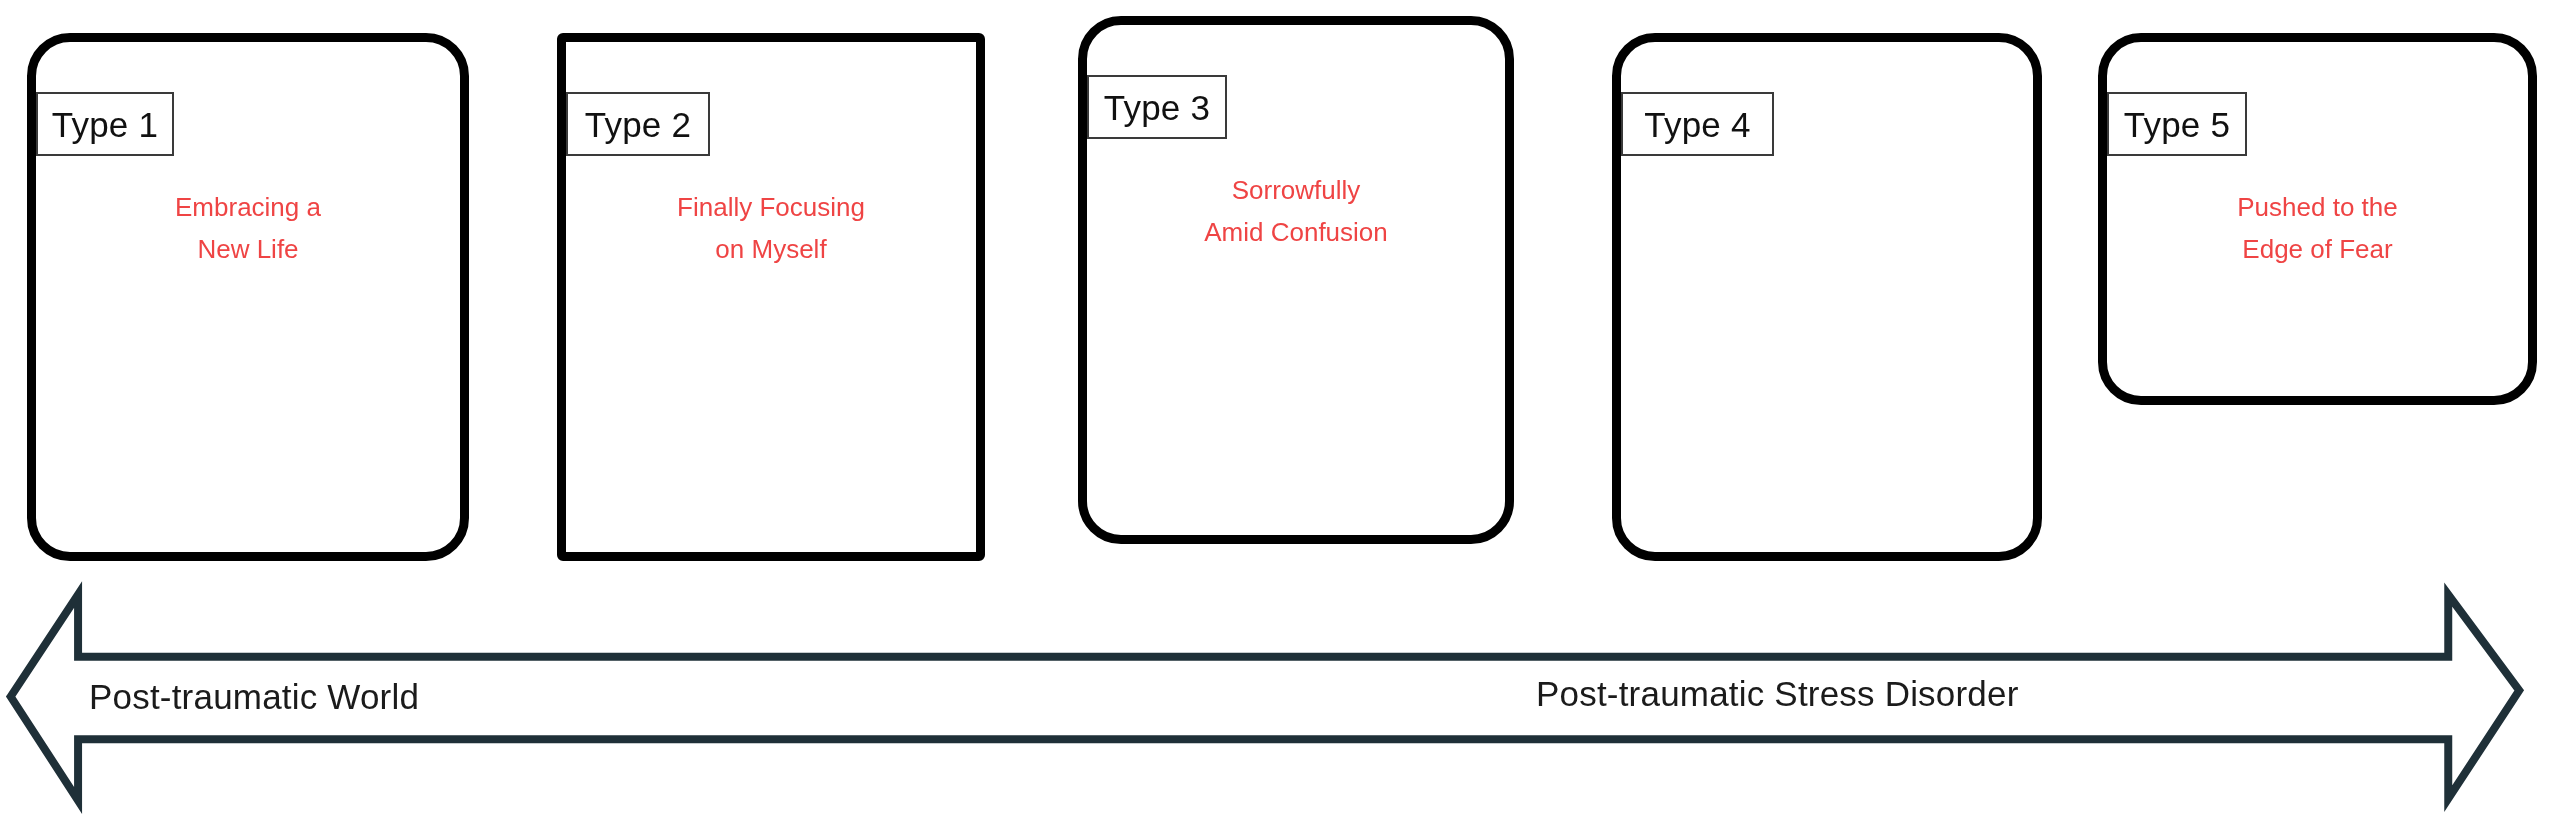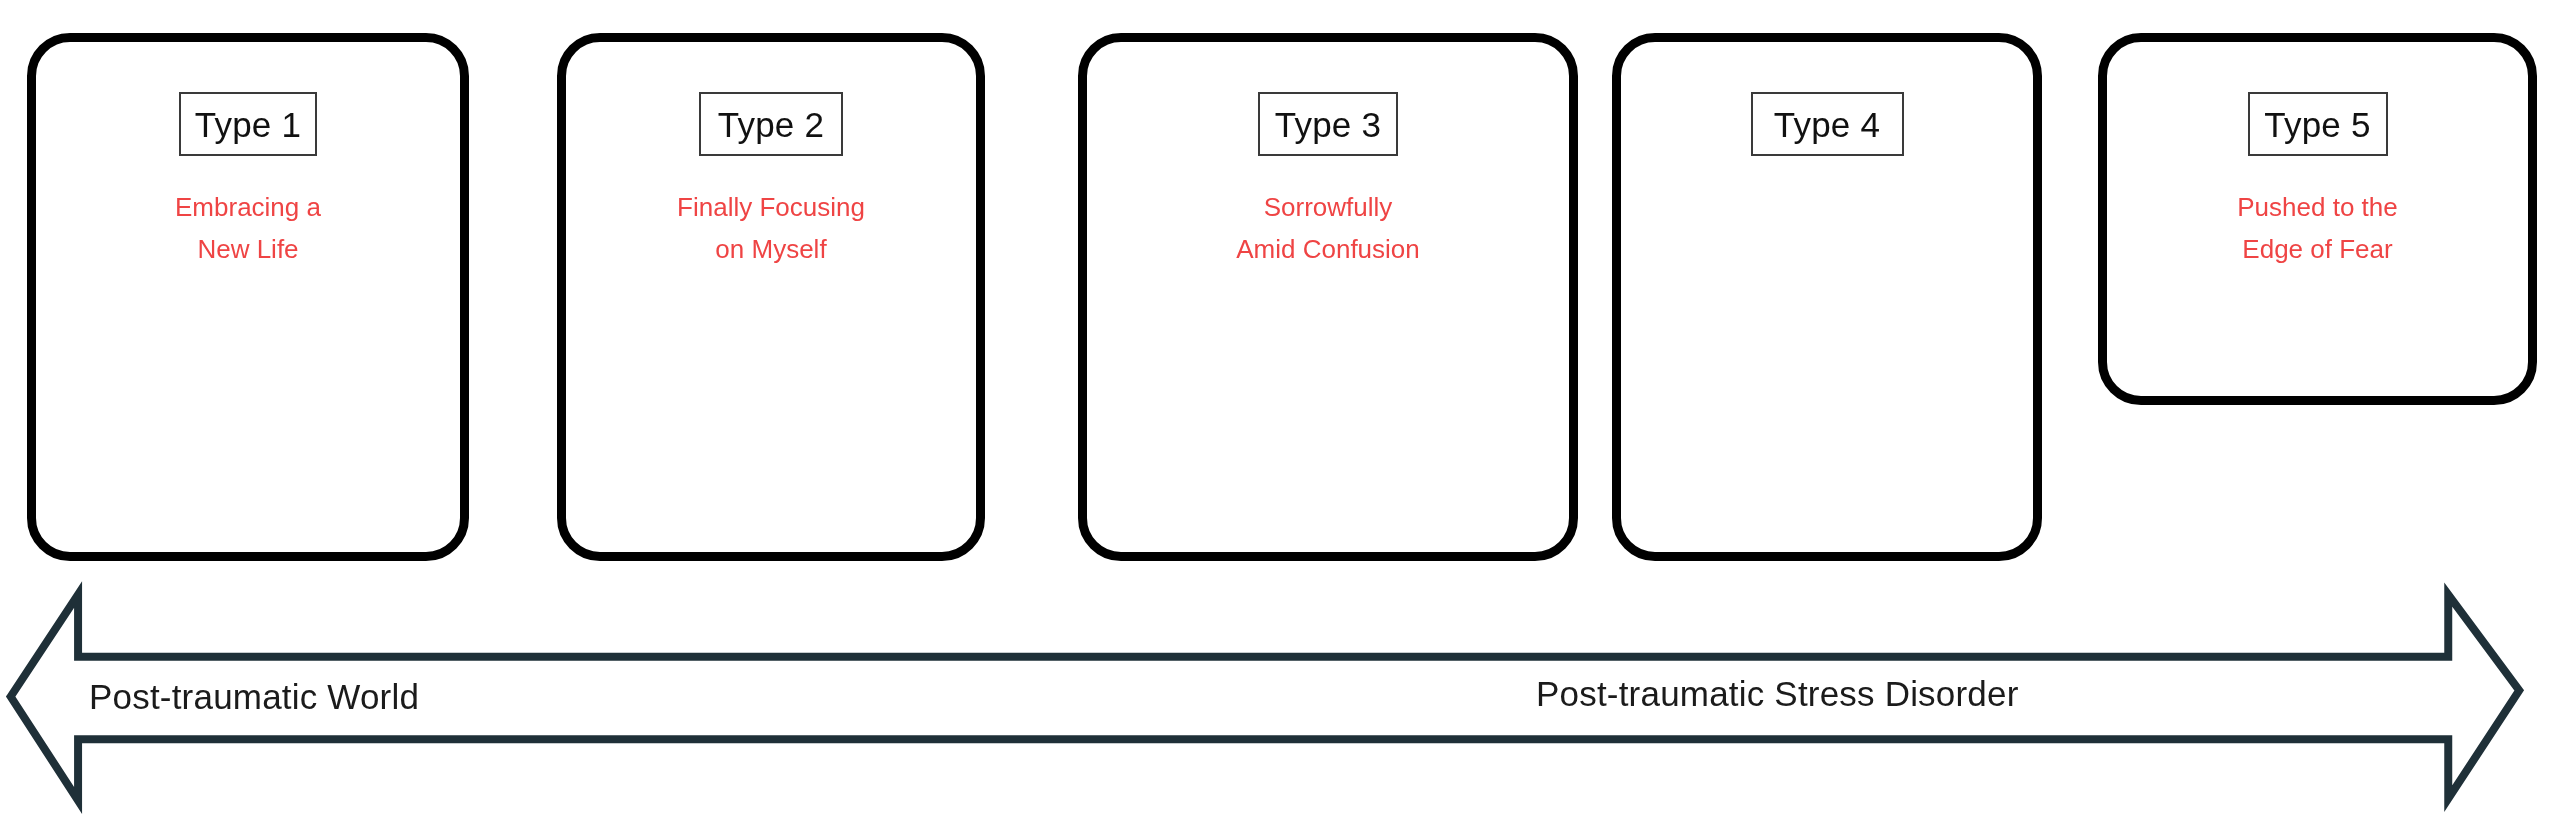--- a/index.html
+++ b/index.html
@@ -22,21 +22,20 @@
 
   
   .card {
     position: absolute;
     box-sizing: border-box;
     background: #ffffff;
     border: 9.8px solid #000000;
     border-radius: 43px;
     display: flex;
     flex-direction: column;
-    align-items: center;
   }
   .type-chip {
     box-sizing: border-box;
     border: 2.7px solid #3a3a3a;
     background: #ffffff;
     display: flex;
     align-items: center;
     justify-content: center;
     margin-top: 50px;
   }
@@ -82,29 +81,29 @@
 <div id="stage">
 
   <div class="card" id="card-1" style="left:27px; top:33px; width:442px; height:528px;">
     <div class="type-chip" style="width:138px; height:64px;">
       <span class="type-chip-label">Type 1</span>
     </div>
     <div class="card-title">Embracing a
 New Life</div>
   </div>
 
-  <div class="card" id="card-2" style="left:557px; top:33px; width:428px; height:528px;">
+  <div class="card" id="card-2" style="left:557px; top:33px; width:428px; height:528px;border-radius:6px;">
     <div class="type-chip" style="width:144px; height:64px;">
       <span class="type-chip-label">Type 2</span>
     </div>
     <div class="card-title">Finally Focusing
 on Myself</div>
   </div>
 
-  <div class="card" id="card-3" style="left:1078px; top:33px; width:500px; height:528px;">
+  <div class="card" id="card-3" style="left:1078px; top:16px; width:436px; height:528px;">
     <div class="type-chip" style="width:140px; height:64px;">
       <span class="type-chip-label">Type 3</span>
     </div>
     <div class="card-title">Sorrowfully
 Amid Confusion</div>
   </div>
 
   <div class="card" id="card-4" style="left:1583px; top:33px; width:430px; height:528px;margin-left:29px;">
     <div class="type-chip" style="width:153px; height:64px;">
       <span class="type-chip-label">Type 4</span>

